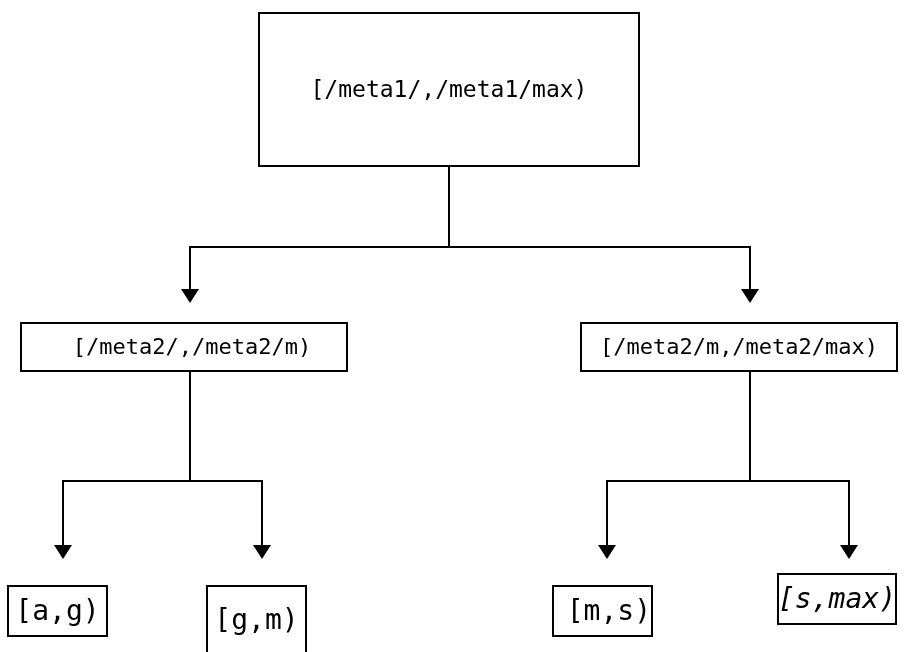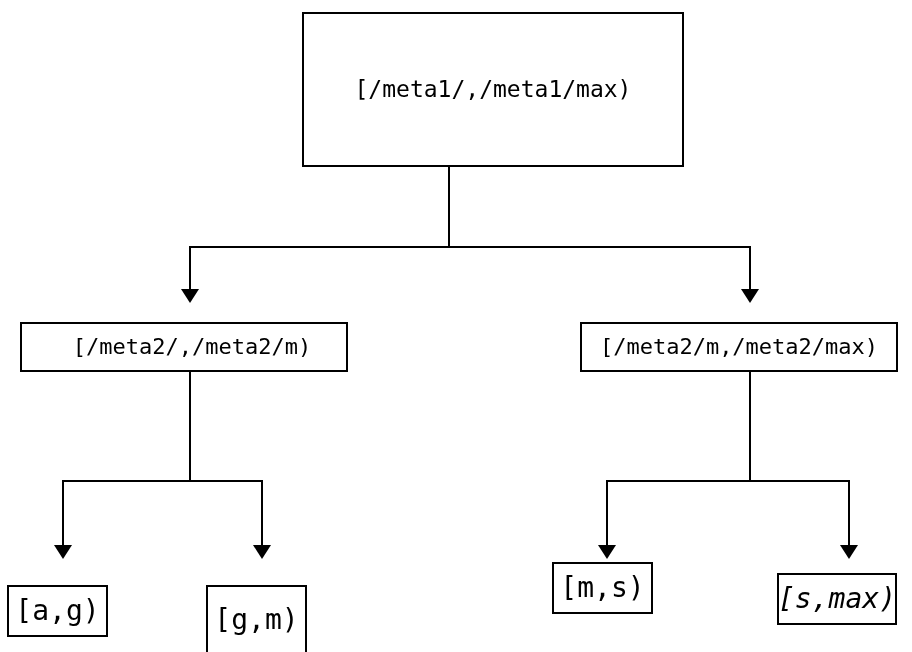--- a/index.html
+++ b/index.html
@@ -58,21 +58,21 @@
     border-left: 9px solid transparent;
     border-right: 9px solid transparent;
     border-top: 14px solid #000000;
   }
 </style>
 </head>
 <body>
 
 <div id="diagram-root">
 
-  <div class="node-box node-root" style="left:258px; top:12px; width:382px; height:155px;margin-left:44px;">
+  <div class="node-box node-root" style="left:258px; top:12px; width:382px; height:155px;">
     <span class="node-label">[/meta1/,/meta1/max)</span>
   </div>
 
   <div class="edge-v" style="left:448px; top:167px; height:80px;"></div>
 
   <div class="edge-h" style="left:190px; top:246px; width:560px;"></div>
 
   <div class="edge-v" style="left:189px; top:246px; height:44px;"></div>
   <div class="arrowhead" style="left:181px; top:289px;"></div>
 
@@ -102,21 +102,21 @@
   <div class="arrowhead" style="left:840px; top:545px;"></div>
 
   <div class="node-box node-leaf" style="left:7px; top:585px; width:101px; height:52px;">
     <span class="node-label">[a,g)</span>
   </div>
 
   <div class="node-box node-leaf" style="left:206px; top:585px; width:101px; height:70px;">
     <span class="node-label">[g,m)</span>
   </div>
 
-  <div class="node-box node-leaf" style="left:552px; top:562px; width:101px; height:52px;">
+  <div class="node-box node-leaf" style="left:552px; top:585px; width:101px; height:52px;justify-content:flex-end;">
     <span class="node-label">[m,s)</span>
   </div>
 
   <div class="node-box node-leaf" style="left:777px; top:573px; width:120px; height:52px;font-style:italic;">
     <span class="node-label">[s,max)</span>
   </div>
 
 </div>
 
 </body></html>

